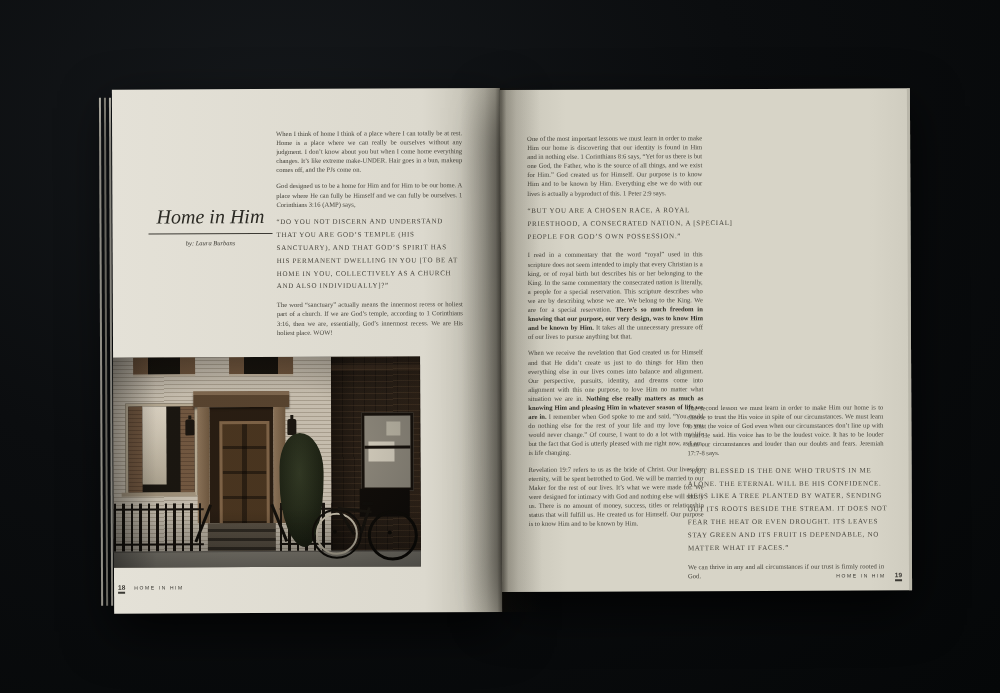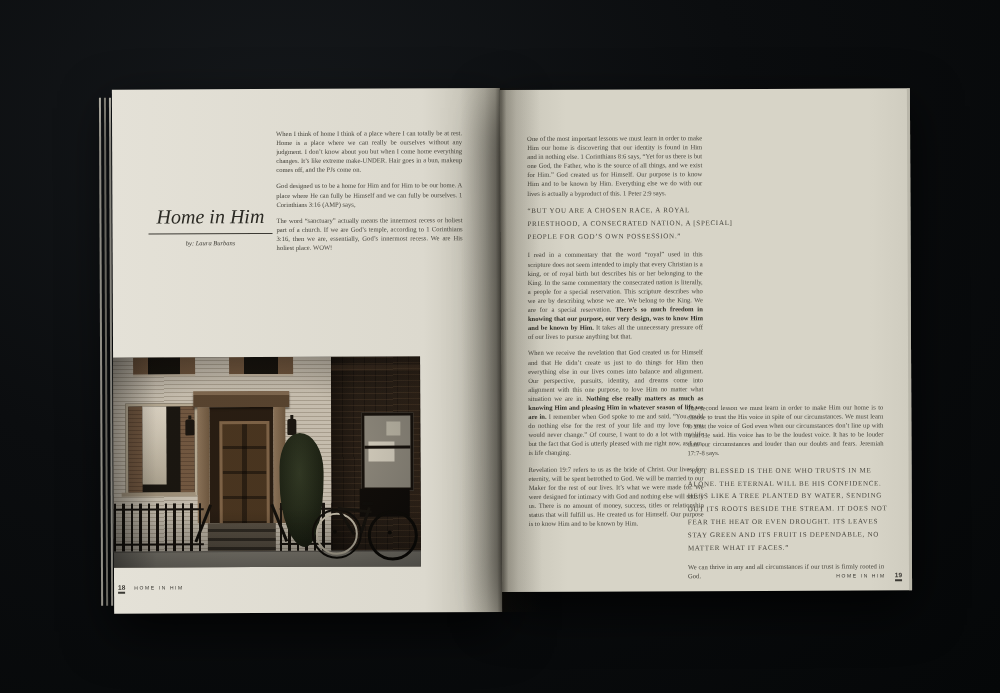--- a/index.html
+++ b/index.html
@@ -132,20 +132,21 @@
   <div class="page page-left">
 
     <div class="title-block">
       <div class="title">Home in Him</div>
       <div class="byline">by: Laura Burbans</div>
     </div>
 
     <div class="body-col" style="left:164px;top:40px;width:186px;">
       <p>When I think of home I think of a place where I can totally be at rest. Home is a place where we can really be ourselves without any judgment. I don’t know about you but when I come home everything changes. It’s like extreme make-UNDER. Hair goes in a bun, makeup comes off, and the PJs come on.</p>
       <p>God designed us to be a home for Him and for Him to be our home. A place where He can fully be Himself and we can fully be ourselves. 1 Corinthians 3:16 (AMP) says,</p>
+      <p class="caps-quote">“DO YOU NOT DISCERN AND UNDERSTAND THAT YOU ARE GOD’S TEMPLE (HIS SANCTUARY), AND THAT GOD’S SPIRIT HAS HIS PERMANENT DWELLING IN YOU [TO BE AT HOME IN YOU, COLLECTIVELY AS A CHURCH AND ALSO INDIVIDUALLY]?”</p>
       <p>The word “sanctuary” actually means the innermost recess or holiest part of a church. If we are God’s temple, according to 1 Corinthians 3:16, then we are, essentially, God’s innermost recess. We are His holiest place. WOW!</p>
     </div>
 
     <div class="photo">
       <div class="ph-house"></div>
       <div class="ph-win-top ph-wt1"></div>
       <div class="ph-win-top ph-wt2"></div>
       <div class="ph-window">
         <div class="ph-shutter ph-sh-l"></div>
         <div class="ph-curtain"></div>

